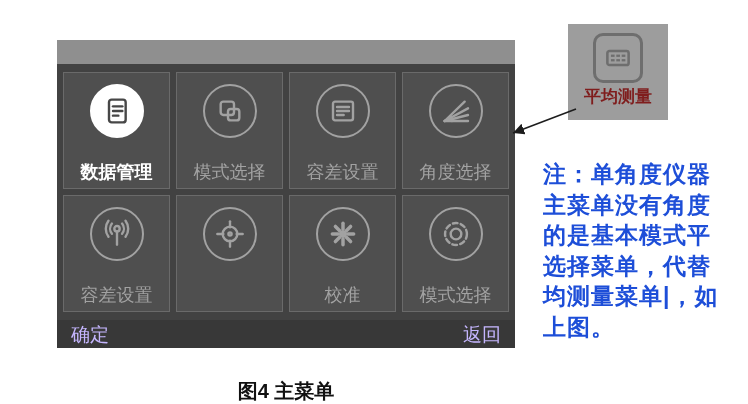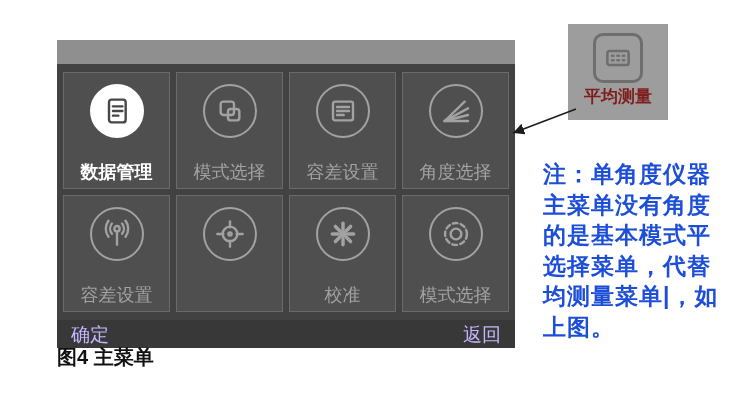--- a/index.html
+++ b/index.html
@@ -51,21 +51,21 @@
   
   .arrow-svg{position:absolute;left:498px;top:100px;width:85px;height:45px;}
   
   .note{
     position:absolute;left:543px;top:159px;width:205px;
     font-size:23px;font-weight:bold;color:#1d4ed8;line-height:30.5px;letter-spacing:1px;
   }
   .note-line{white-space:nowrap;}
   
   .caption{
-    position:absolute;left:57px;top:344px;width:458px;text-align:left;
+    position:absolute;left:57px;top:378px;width:458px;text-align:center;
     font-size:20px;font-weight:bold;color:#111111;
   }
   svg.glyph{fill:none;stroke:currentColor;stroke-width:1.8;stroke-linecap:round;stroke-linejoin:round;}
 </style>
 </head>
 <body>
 
 <div class="page">
 
   <div class="screen">

